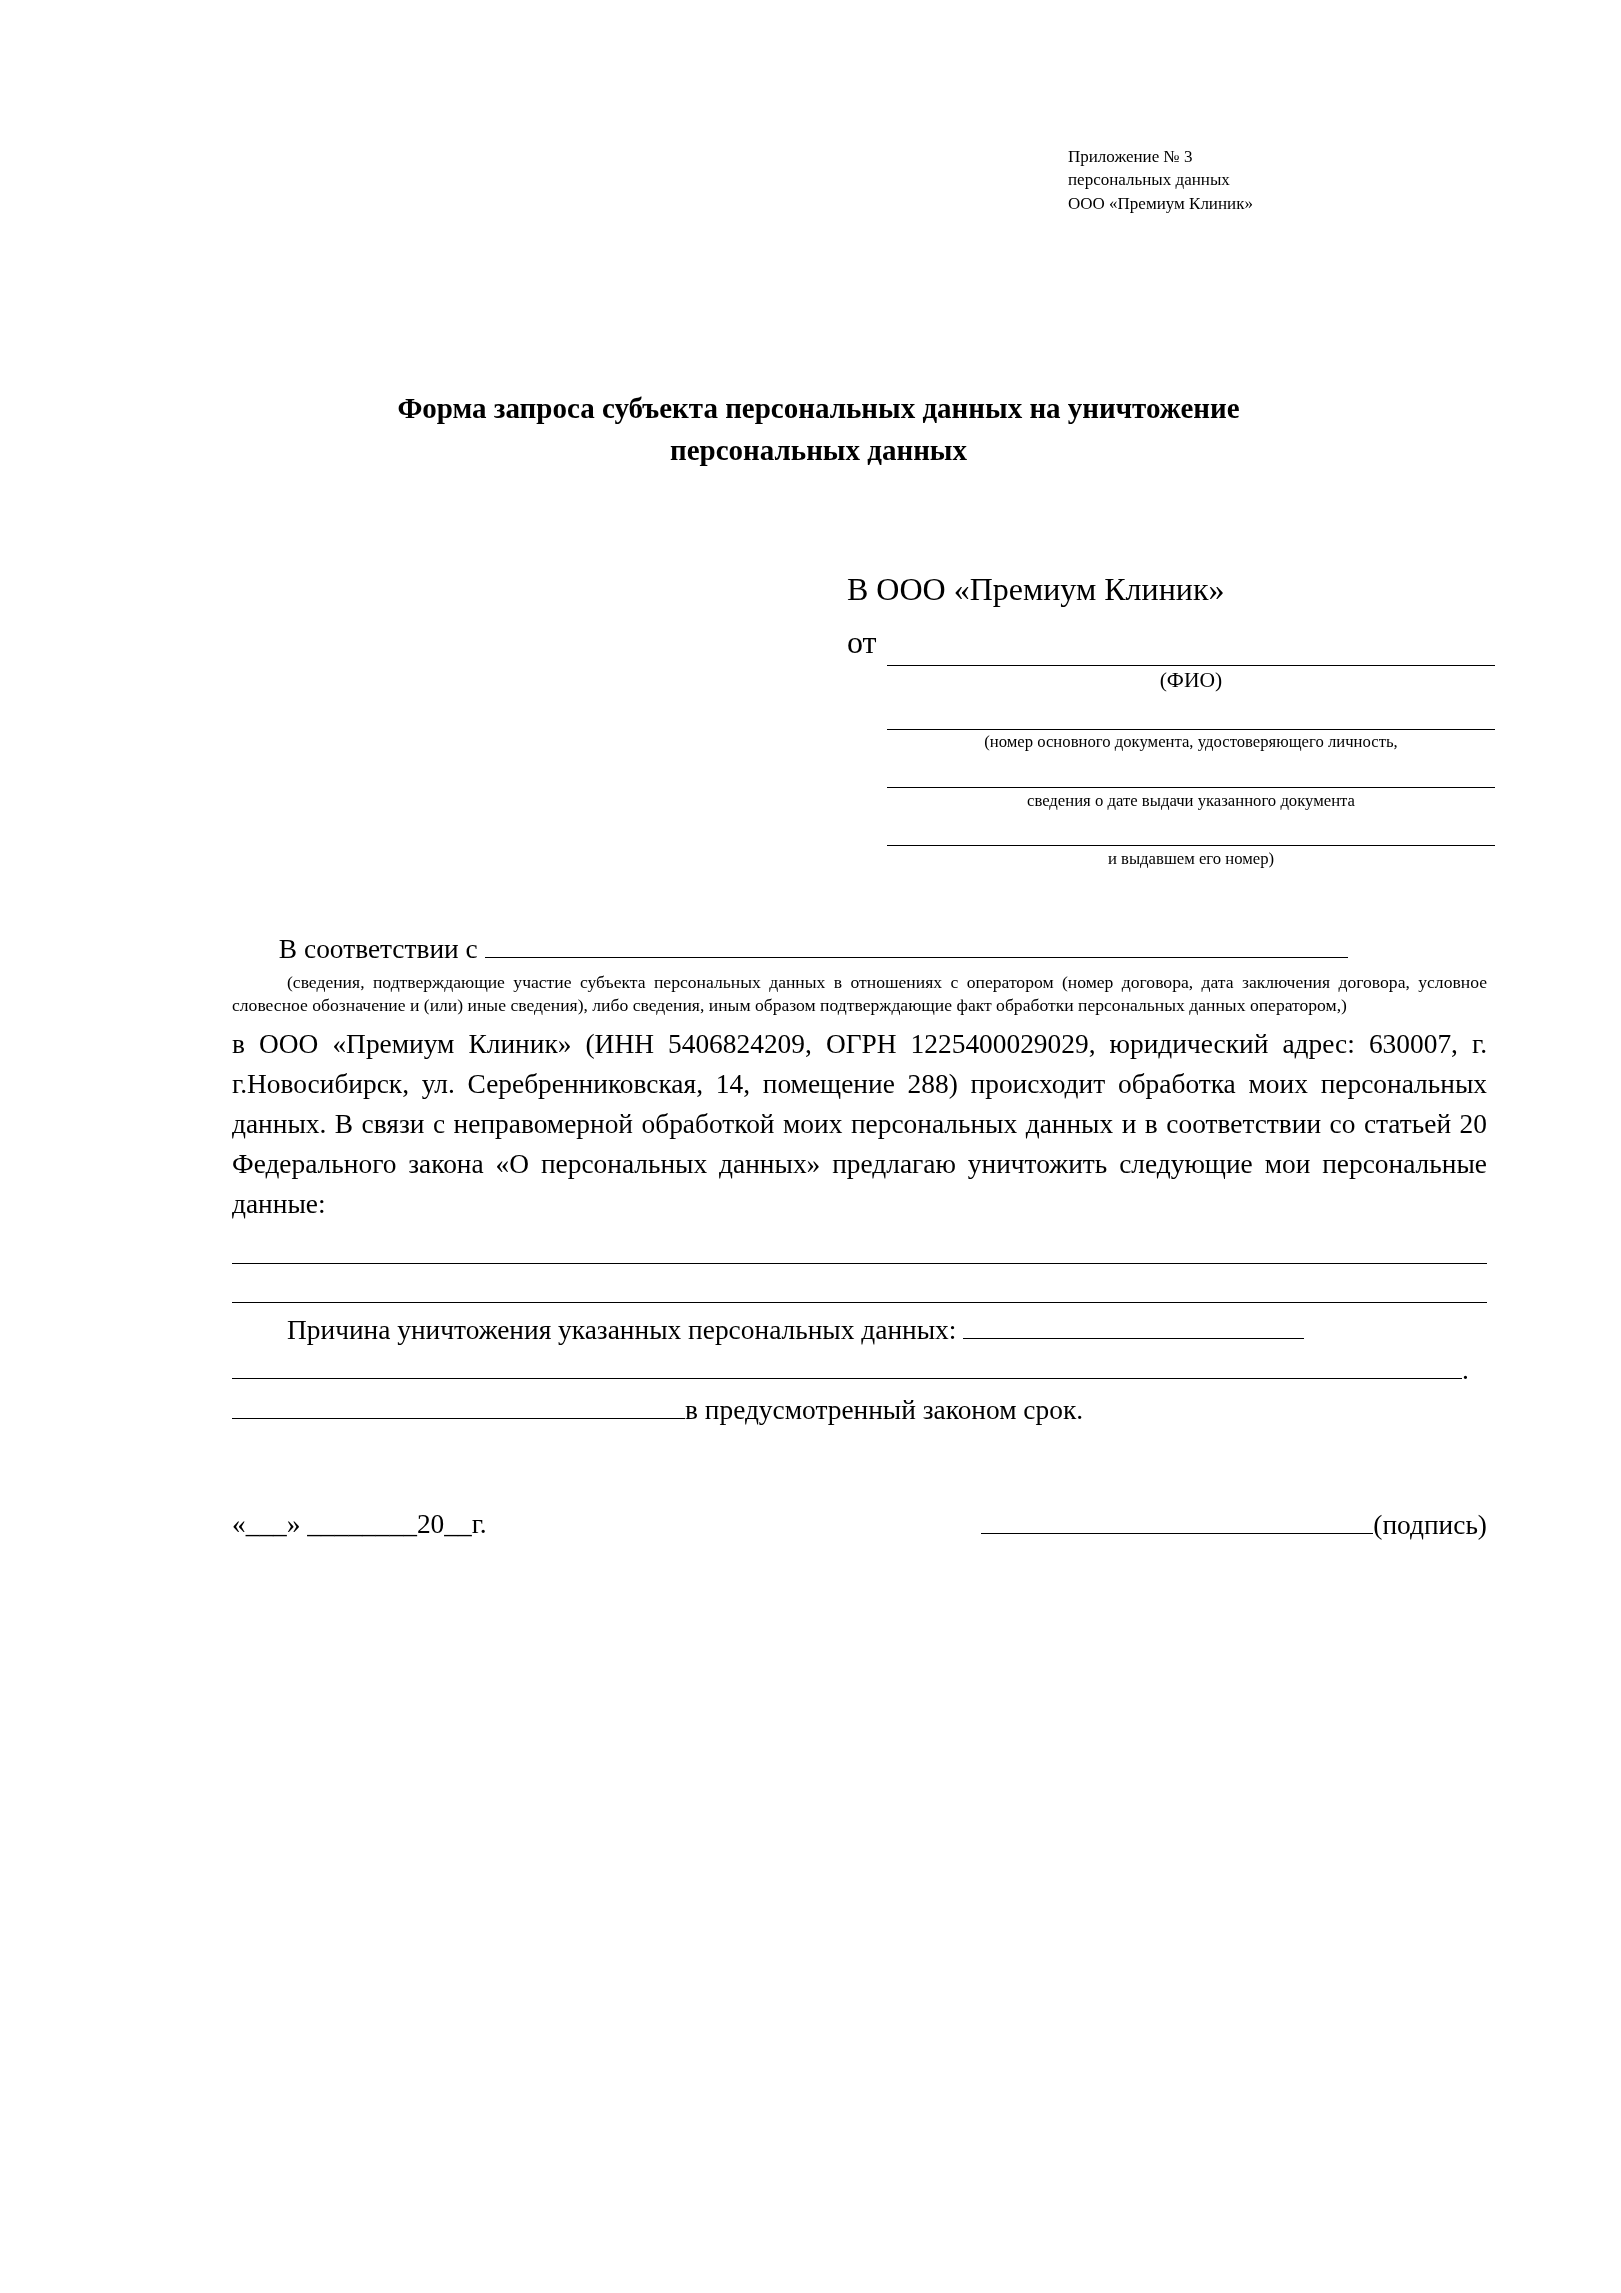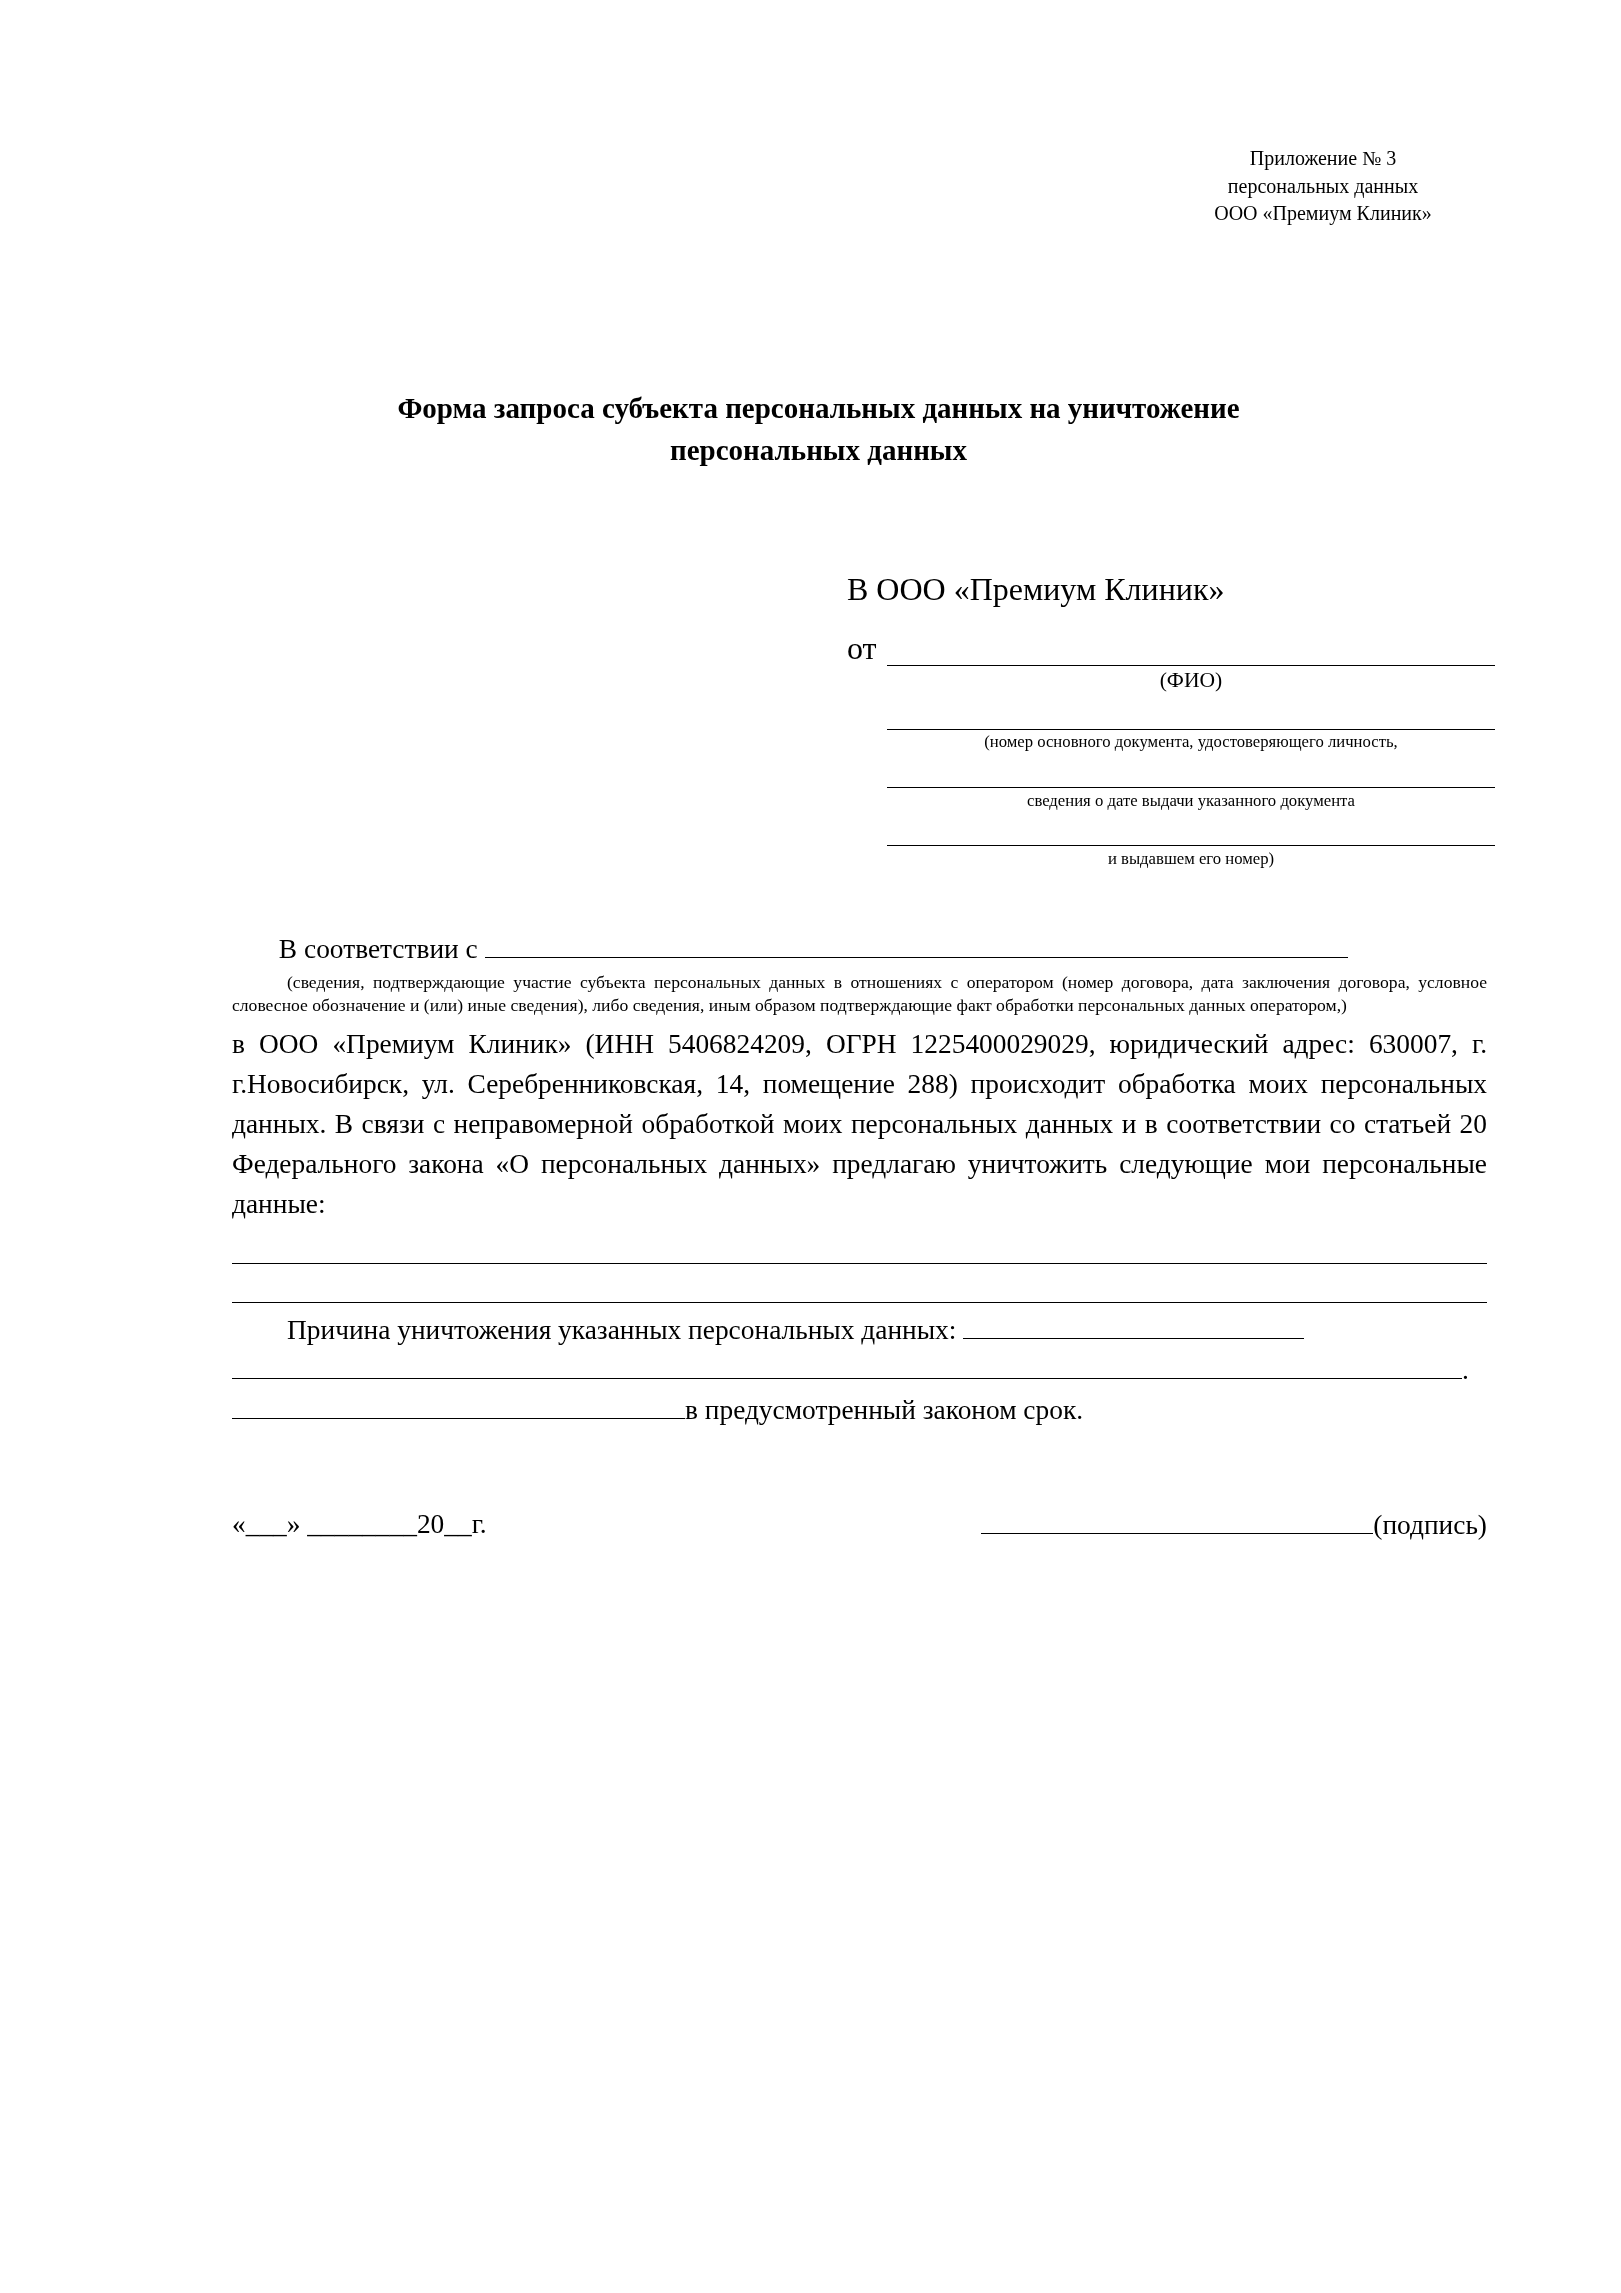--- a/index.html
+++ b/index.html
@@ -21,23 +21,23 @@
     box-sizing: border-box;
     padding: 0;
   }
 
   
   .appendix-block {
     position: absolute;
     left: 1068px;
     top: 145px;
     width: 510px;
-    font-size: 20px;
+    font-size: 17px;
     line-height: 1.38;
-    text-align: center;
+    text-align: left;
   }
   .appendix-block div { white-space: nowrap; }
 
   
   .doc-title {
     position: absolute;
     left: 250px;
     top: 387px;
     width: 1137px;
     text-align: center;
@@ -49,21 +49,21 @@
   
   .addressee {
     position: absolute;
     left: 847px;
     top: 567px;
     width: 608px;
     font-size: 32px;
     line-height: 1.42;
   }
   .addressee .row-from {
-    margin-top: 14px;
+    margin-top: 8px;
   }
 
   .fill-lines {
     position: absolute;
     left: 887px;
     top: 639px;
     width: 608px;
   }
   .fill-line {
     border-bottom: 1.6px solid #000;

